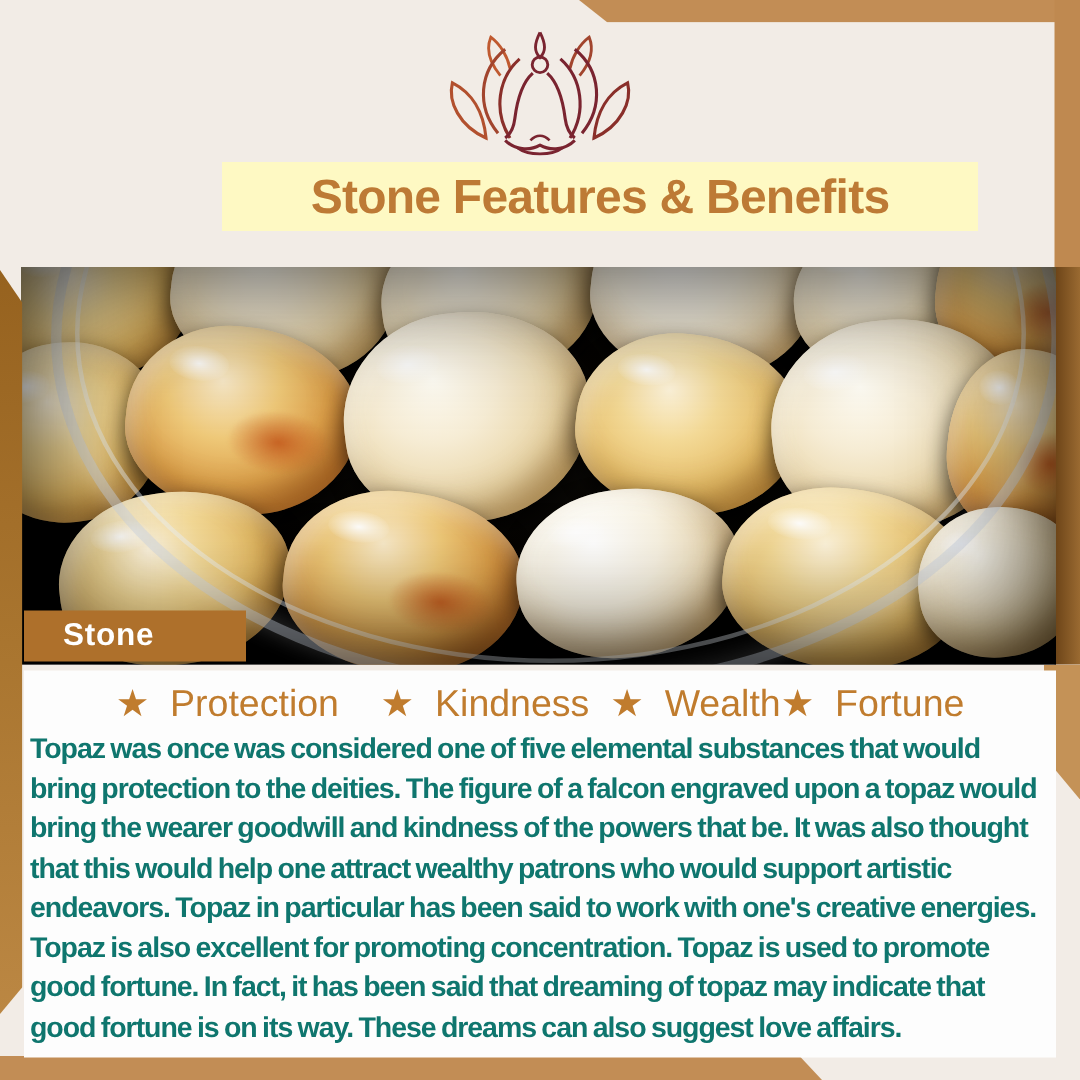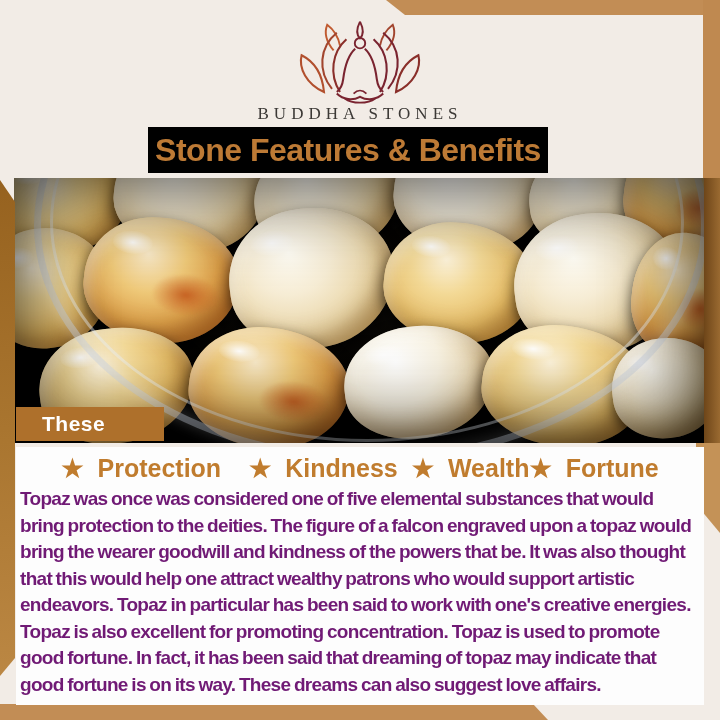--- a/index.html
+++ b/index.html
@@ -31,22 +31,22 @@
   }
   
   .logo-wrap{position:absolute;left:0;top:20px;width:720px;text-align:center;}
   .logo-svg{display:inline-block;}
   .brand-name{
     position:absolute;left:0;top:104px;width:720px;text-align:center;
     font-family:Liberation Serif, serif;font-size:17px;letter-spacing:5px;
     color:#3b3835;
   }
   .title-box{
-    position:absolute;left:148px;top:127px;width:400px;height:46px;
-    background:#000000;display:flex;align-items:center;justify-content:center;
+    position:absolute;left:148px;top:108px;width:504px;height:46px;
+    background:#fef9c3;display:flex;align-items:center;justify-content:center;
   }
   .title-text{
     font-size:32px;font-weight:bold;letter-spacing:-0.5px;
     color:var(--title_orange,#bd7a35);white-space:nowrap;
   }
   
   .photo{
     position:absolute;left:14px;top:178px;width:690px;height:265px;
     background:radial-gradient(ellipse at 50% 45%,#0c0a07 0%,#000 80%);
     overflow:hidden;z-index:1;
@@ -85,26 +85,26 @@
   .stone-label span{
     color:#fff;font-weight:bold;font-size:21px;padding-left:26px;letter-spacing:.5px;
   }
   
   .text-box{
     position:absolute;left:16px;top:447px;width:688px;height:258px;
     background:#fdfdfd;z-index:2;
   }
   .stars-line{
     margin-top:7px;text-align:center;white-space:pre;
-    font-size:25px;font-weight:bold;color:var(--star_orange,#c07c2e);
+    font-size:25px;font-weight:normal;color:var(--star_orange,#c07c2e);
   }
   .description{
     margin:3px 8px 0 4px;
     font-size:19px;font-weight:bold;line-height:26.5px;
-    letter-spacing:-0.7px;word-spacing:-1px;color:#701a75;
+    letter-spacing:-0.7px;word-spacing:-1px;color:#0f766e;
   }
 </style>
 </head>
 <body>
 
 <div id="page">
 
   <div class="top-bar"></div>
   <div class="right-strip-a"></div>
   <div class="right-strip-b"></div>
@@ -162,21 +162,21 @@
     <div class="stone s-cream" style="left:330px;top:148px;width:150px;height:112px;"></div>
     <div class="stone s-gold" style="left:468px;top:148px;width:165px;height:120px;"></div>
     <div class="stone s-pale" style="left:598px;top:160px;width:110px;height:100px;"></div>
 
     <div class="bowl-rim-outer"></div>
     <div class="bowl-rim-inner"></div>
     <div class="photo-vignette"></div>
   </div>
 
   <div class="stone-label">
-    <span>These</span>
+    <span>Stone</span>
   </div>
 
   <div class="text-box">
     <div class="stars-line">★  Protection    ★  Kindness  ★  Wealth★  Fortune</div>
     <div class="description">Topaz was once was considered one of five elemental substances that would bring protection to the deities. The figure of a falcon engraved upon a topaz would bring the wearer goodwill and kindness of the powers that be. It was also thought that this would help one attract wealthy patrons who would support artistic endeavors. Topaz in particular has been said to work with one's creative energies. Topaz is also excellent for promoting concentration. Topaz is used to promote good fortune. In fact, it has been said that dreaming of topaz may indicate that good fortune is on its way. These dreams can also suggest love affairs.</div>
   </div>
 
 </div>
 
 </body></html>

